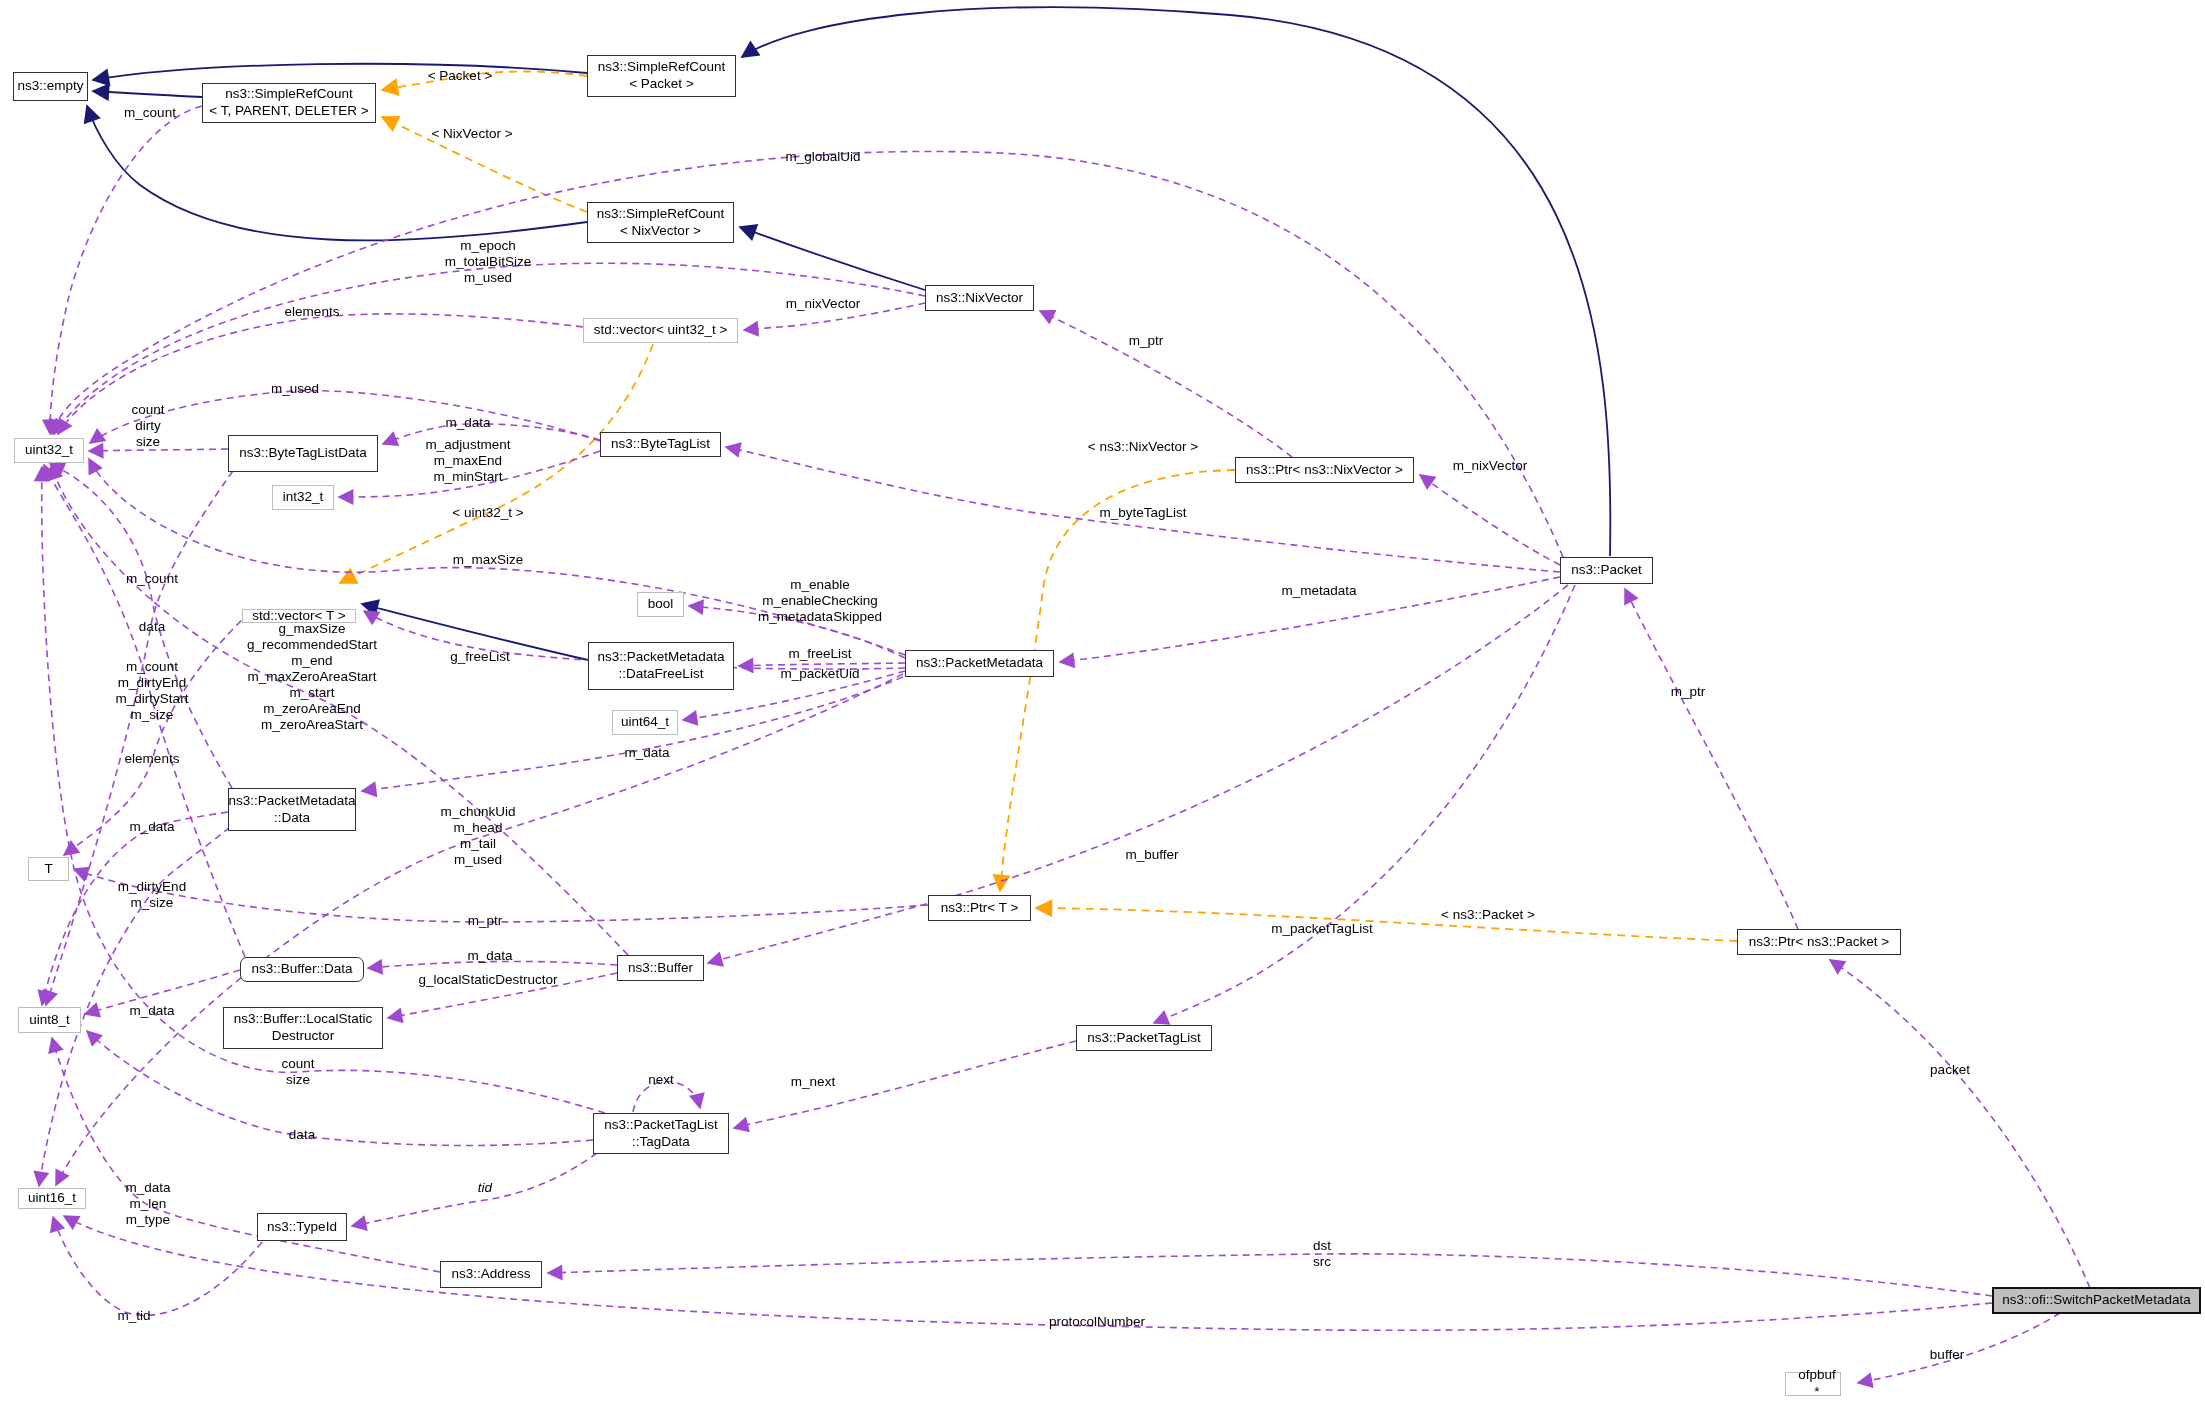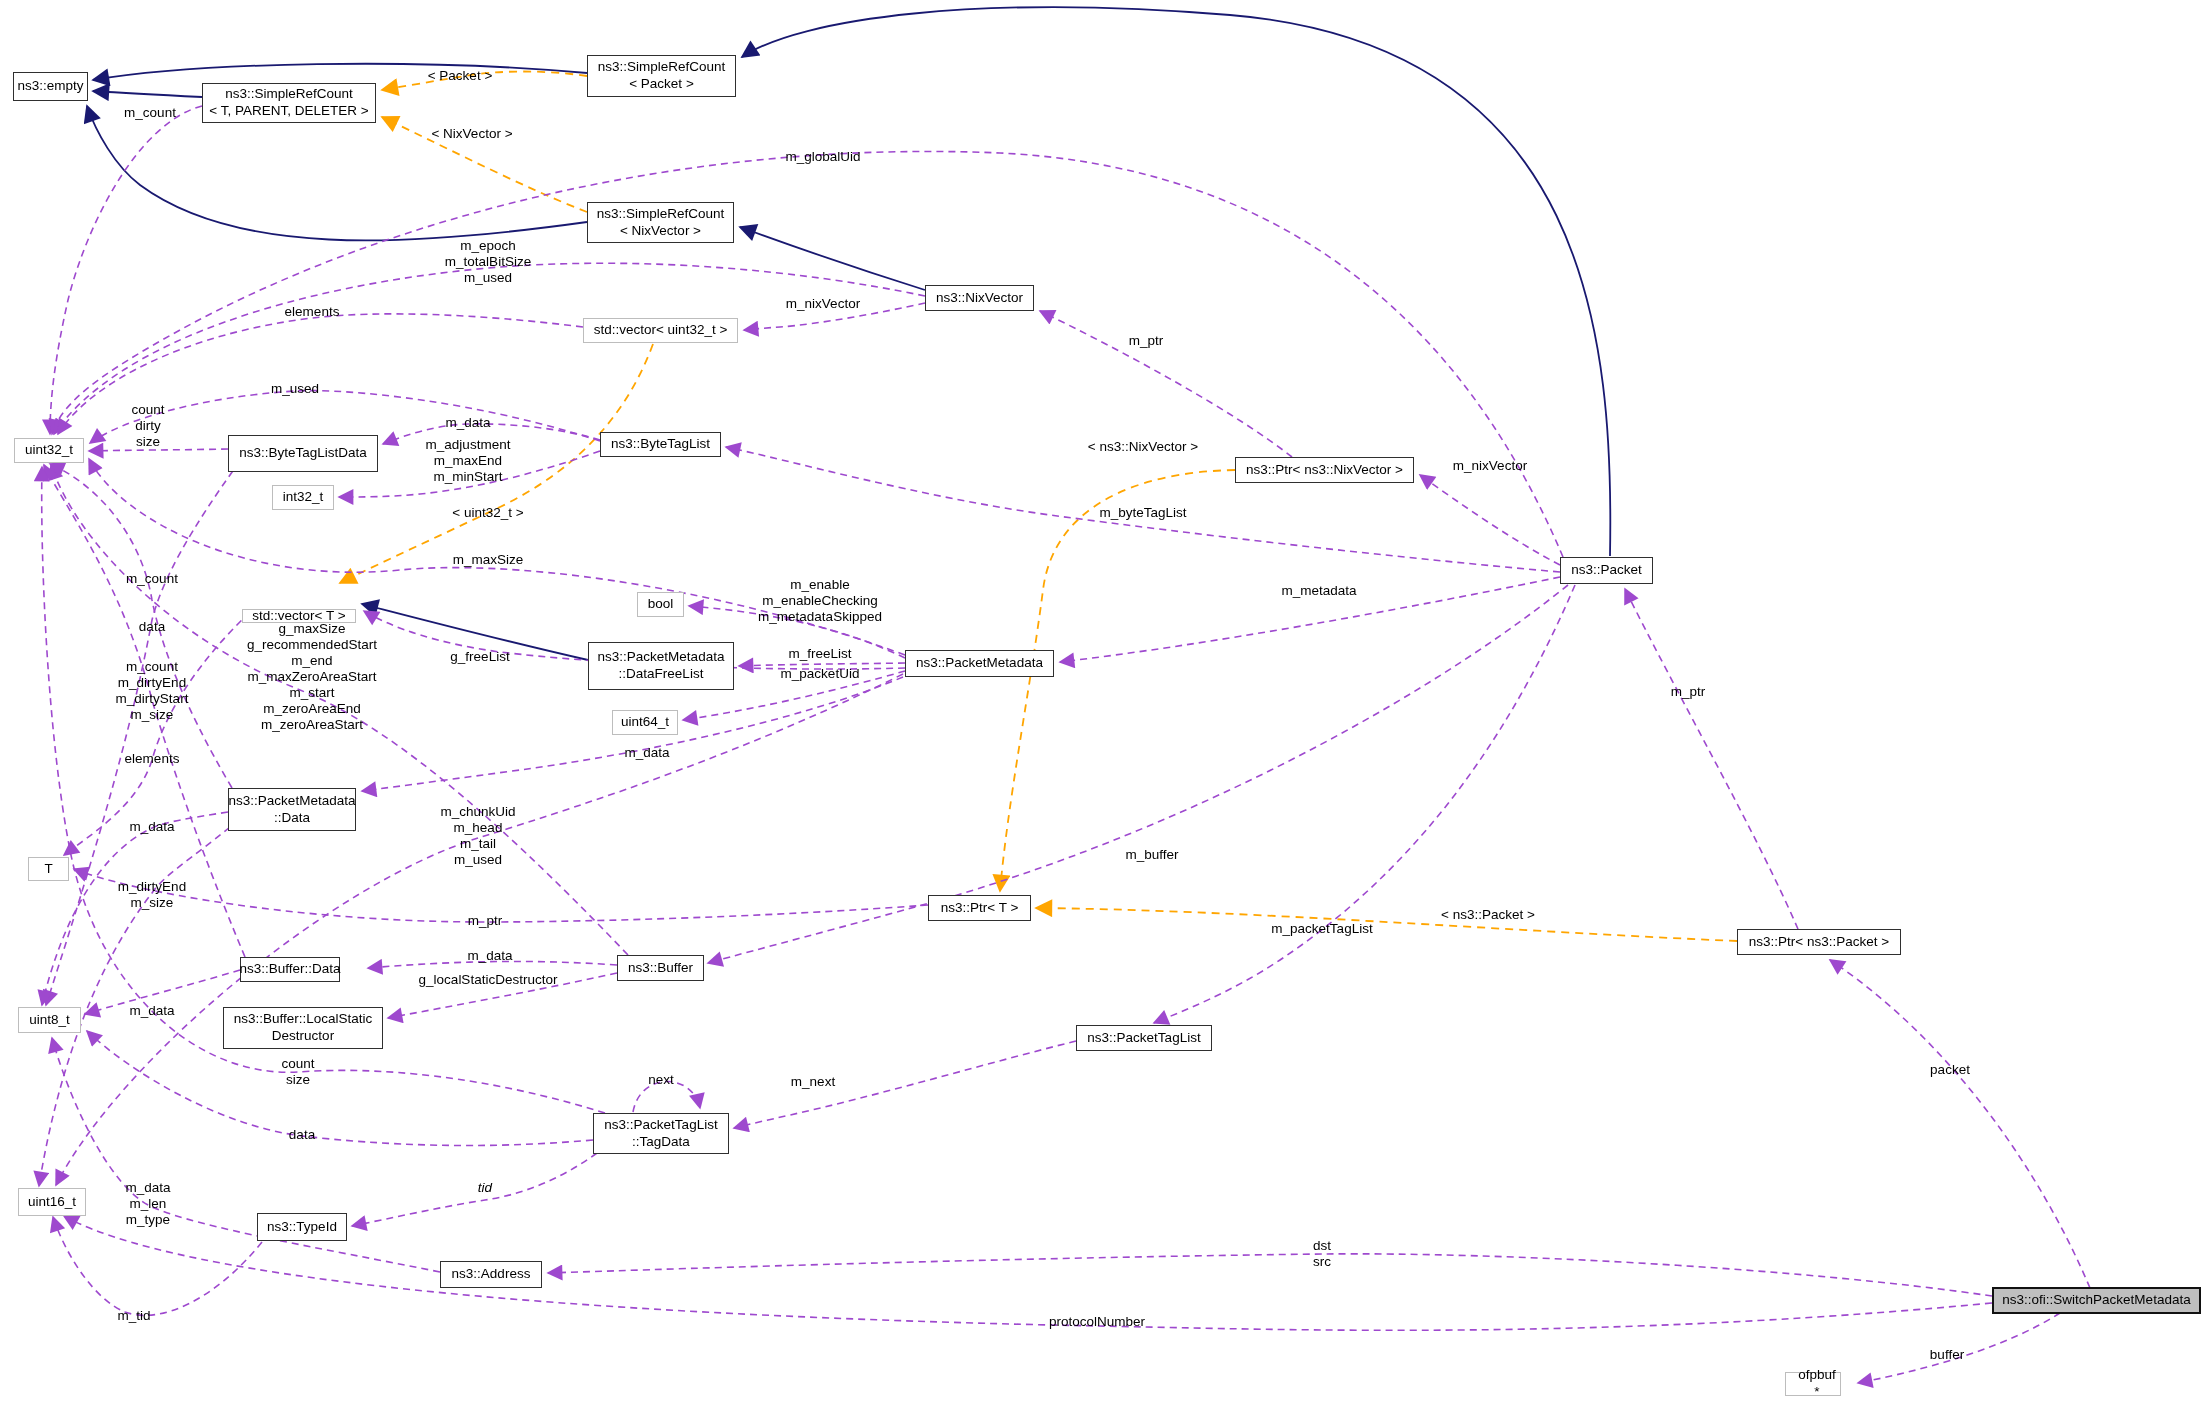--- a/index.html
+++ b/index.html
@@ -113,29 +113,29 @@
   <div class="node gray" style="left:242px;top:609px;width:114px;height:14px;">std::vector&lt; T &gt;</div>
   <div class="node gray" style="left:637px;top:592px;width:47px;height:25px;">bool</div>
   <div class="node" style="left:588px;top:642px;width:146px;height:48px;">ns3::PacketMetadata
 ::DataFreeList</div>
   <div class="node" style="left:905px;top:650px;width:149px;height:27px;">ns3::PacketMetadata</div>
   <div class="node gray" style="left:612px;top:710px;width:66px;height:25px;">uint64_t</div>
   <div class="node" style="left:228px;top:788px;width:128px;height:43px;">ns3::PacketMetadata
 ::Data</div>
   <div class="node gray" style="left:28px;top:857px;width:41px;height:24px;">T</div>
   <div class="node" style="left:928px;top:895px;width:103px;height:26px;">ns3::Ptr&lt; T &gt;</div>
-  <div class="node" style="left:240px;top:957px;width:100px;height:25px;">ns3::Buffer::Data</div>
+  <div class="node" style="left:240px;top:957px;width:124px;height:25px;border-radius:7px;">ns3::Buffer::Data</div>
   <div class="node" style="left:617px;top:955px;width:87px;height:26px;">ns3::Buffer</div>
   <div class="node" style="left:223px;top:1007px;width:160px;height:42px;">ns3::Buffer::LocalStatic
 Destructor</div>
   <div class="node gray" style="left:18px;top:1007px;width:63px;height:26px;">uint8_t</div>
   <div class="node" style="left:1076px;top:1025px;width:136px;height:26px;">ns3::PacketTagList</div>
   <div class="node" style="left:593px;top:1113px;width:136px;height:41px;">ns3::PacketTagList
 ::TagData</div>
-  <div class="node gray" style="left:18px;top:1188px;width:68px;height:28px;">uint16_t</div>
+  <div class="node gray" style="left:18px;top:1188px;width:68px;height:21px;">uint16_t</div>
   <div class="node" style="left:257px;top:1213px;width:90px;height:28px;">ns3::TypeId</div>
   <div class="node" style="left:440px;top:1261px;width:102px;height:27px;">ns3::Address</div>
   <div class="node highlight" style="left:1992px;top:1287px;width:209px;height:27px;">ns3::ofi::SwitchPacketMetadata</div>
   <div class="node gray" style="left:1785px;top:1372px;width:56px;height:24px;padding-left:8px;">ofpbuf *</div>
   <div class="node" style="left:1737px;top:929px;width:164px;height:26px;">ns3::Ptr&lt; ns3::Packet &gt;</div>
 
   <div class="elabel" style="left:150px;top:113px;">m_count</div>
   <div class="elabel" style="left:460px;top:76px;">&lt; Packet &gt;</div>
   <div class="elabel" style="left:472px;top:134px;">&lt; NixVector &gt;</div>
   <div class="elabel" style="left:823px;top:157px;">m_globalUid</div>

